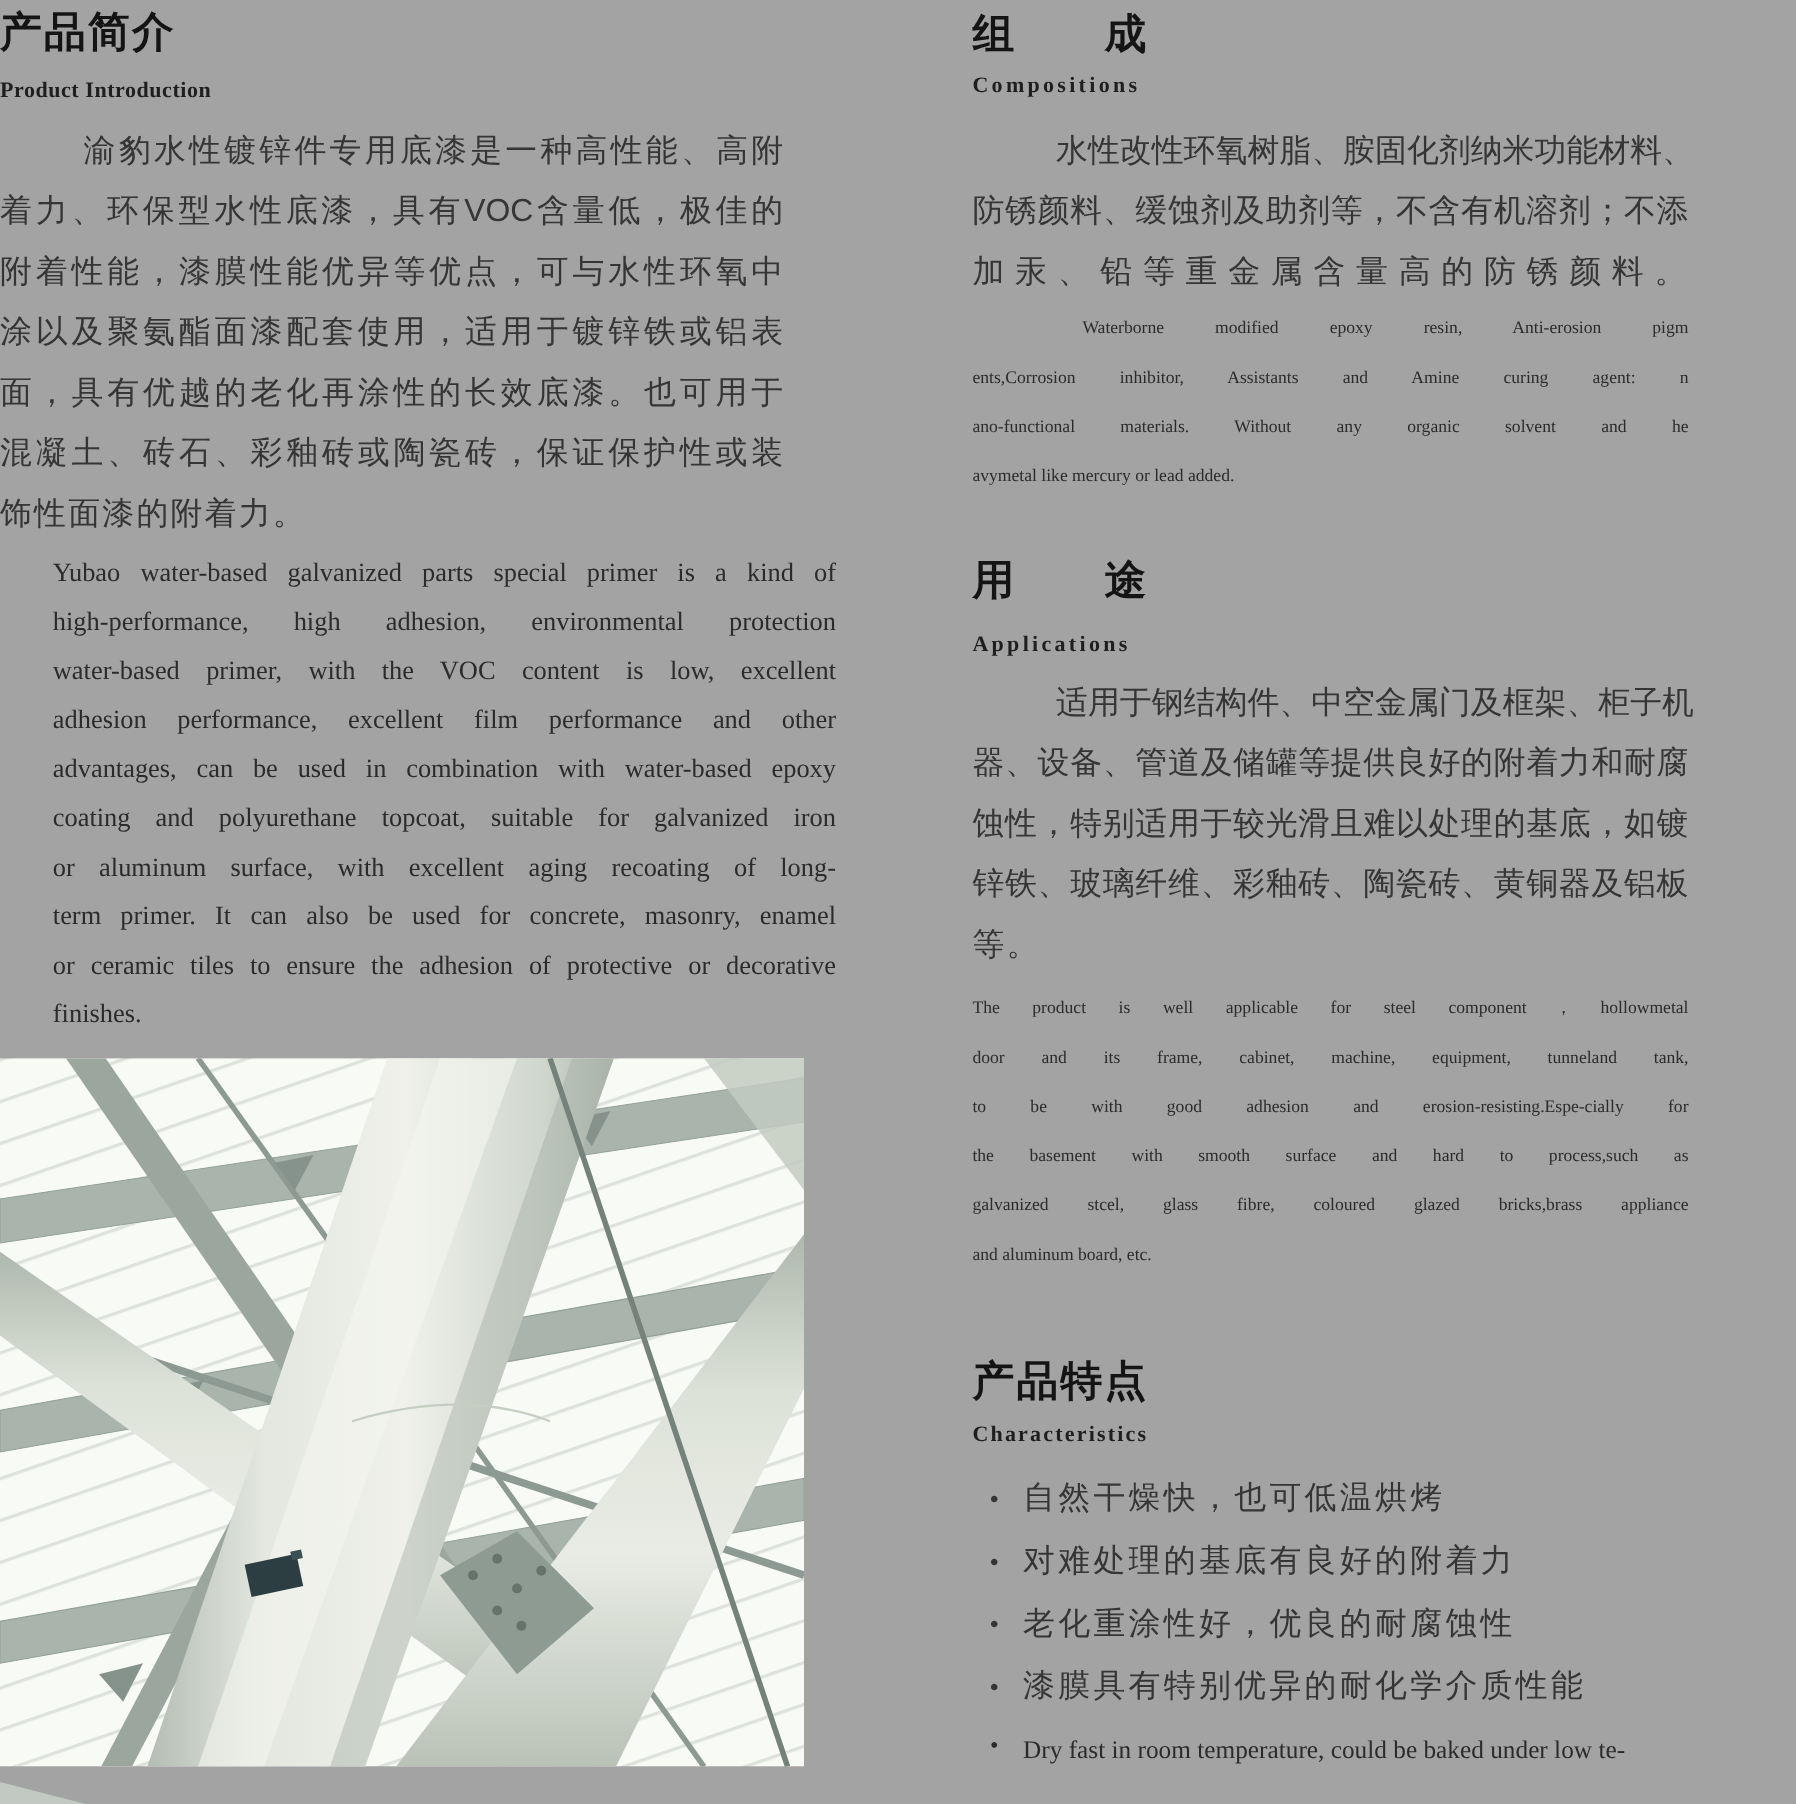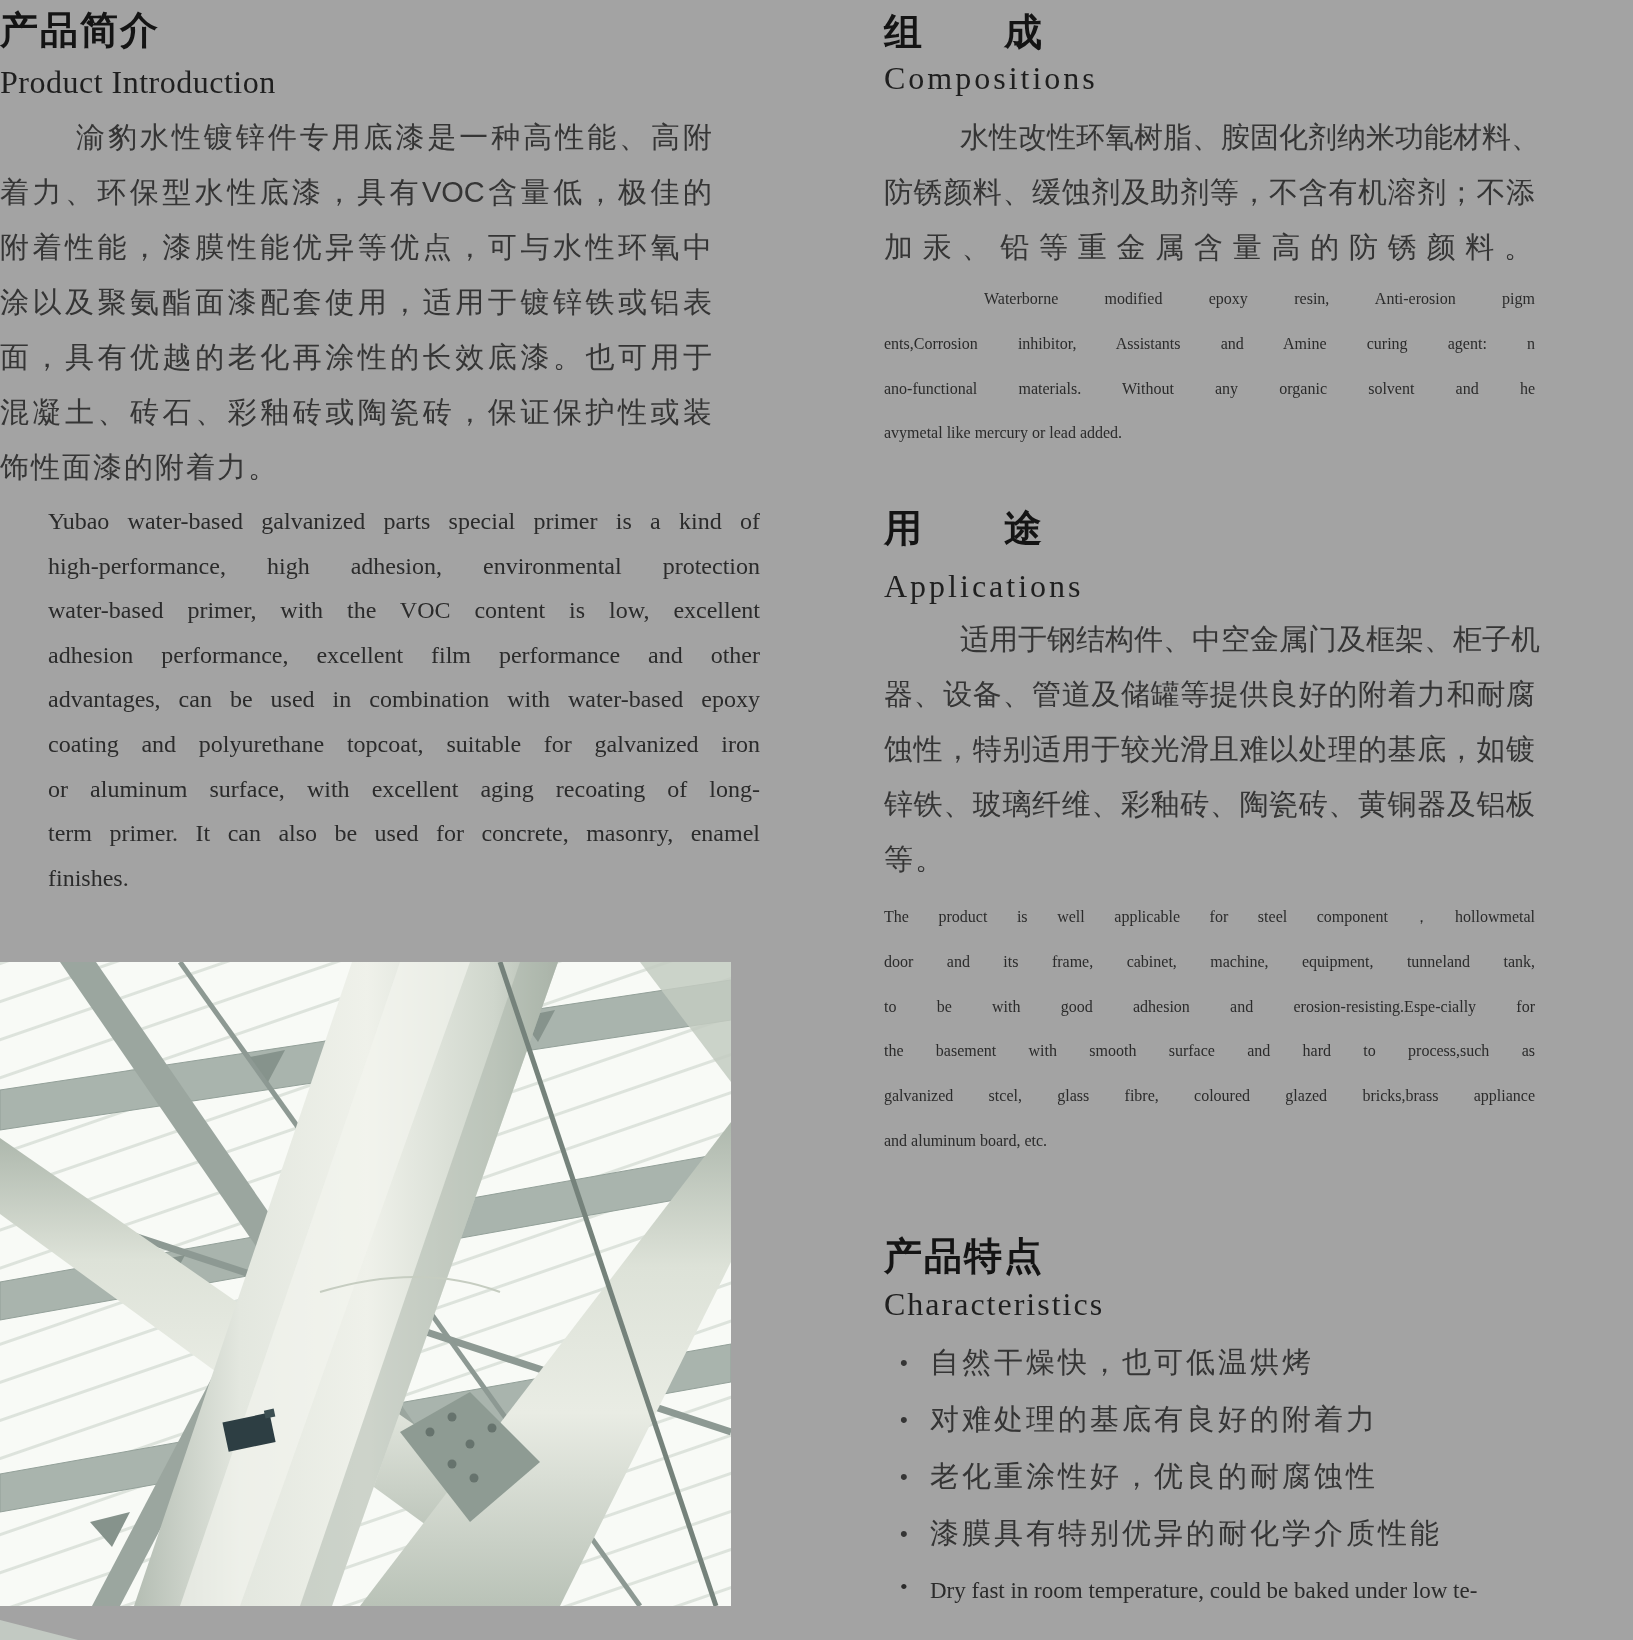--- a/index.html
+++ b/index.html
@@ -10,21 +10,21 @@
   .col { position:absolute; top:0; height:1640px; }
   .col-left  { left:0;   width:712px; }
   .col-right { left:884px; width:651px; }
 
   .h-zh {
     position:absolute; left:0; font-weight:bold; font-size:38px; color:#141414;
     letter-spacing:2px; white-space:pre; line-height:48px;
   }
   .h-en {
     position:absolute; left:0; font-family:"Liberation Serif", serif;
-    font-size:32px; color:#1f1f1f; line-height:36px; letter-spacing:1px;
+    font-size:20px; color:#1f1f1f; line-height:36px; letter-spacing:1px;font-weight:bold;
   }
   .h-en.sp { letter-spacing:3px; }
 
   .para { position:absolute; left:0; width:100%; }
   .para .ln { white-space:nowrap; text-align:justify; text-align-last:justify; }
   .para .ln:last-child { text-align-last:left; }
   .para.just-all .ln:last-child { text-align-last:justify; }
 
   .zh { font-size:29px; color:#353535; }
   .zh .ln { height:55px; line-height:55px; }
@@ -76,20 +76,21 @@
 
     <div class="para en en-left" style="top:499px;">
         <div class="ln">Yubao water-based galvanized parts special primer is a kind of</div>
         <div class="ln">high-performance, high adhesion, environmental protection</div>
         <div class="ln">water-based primer, with the VOC content is low, excellent</div>
         <div class="ln">adhesion performance, excellent film performance and other</div>
         <div class="ln">advantages, can be used in combination with water-based epoxy</div>
         <div class="ln">coating and polyurethane topcoat, suitable for galvanized iron</div>
         <div class="ln">or aluminum surface, with excellent aging recoating of long-</div>
         <div class="ln">term primer. It can also be used for concrete, masonry, enamel</div>
+        <div class="ln">or ceramic tiles to ensure the adhesion of protective or decorative</div>
         <div class="ln">finishes.</div>
       </div>
 
     <svg class="photo" viewBox="0 0 731 644" xmlns="http://www.w3.org/2000/svg">
       <defs>
         <pattern id="sky" width="16" height="36" patternUnits="userSpaceOnUse" patternTransform="rotate(-19)">
           <rect width="16" height="36" fill="#f8faf6"></rect>
           <rect width="16" height="3" fill="#dde3dc"></rect>
         </pattern>
         <linearGradient id="cylA" x1="0" y1="0" x2="1" y2="0">

